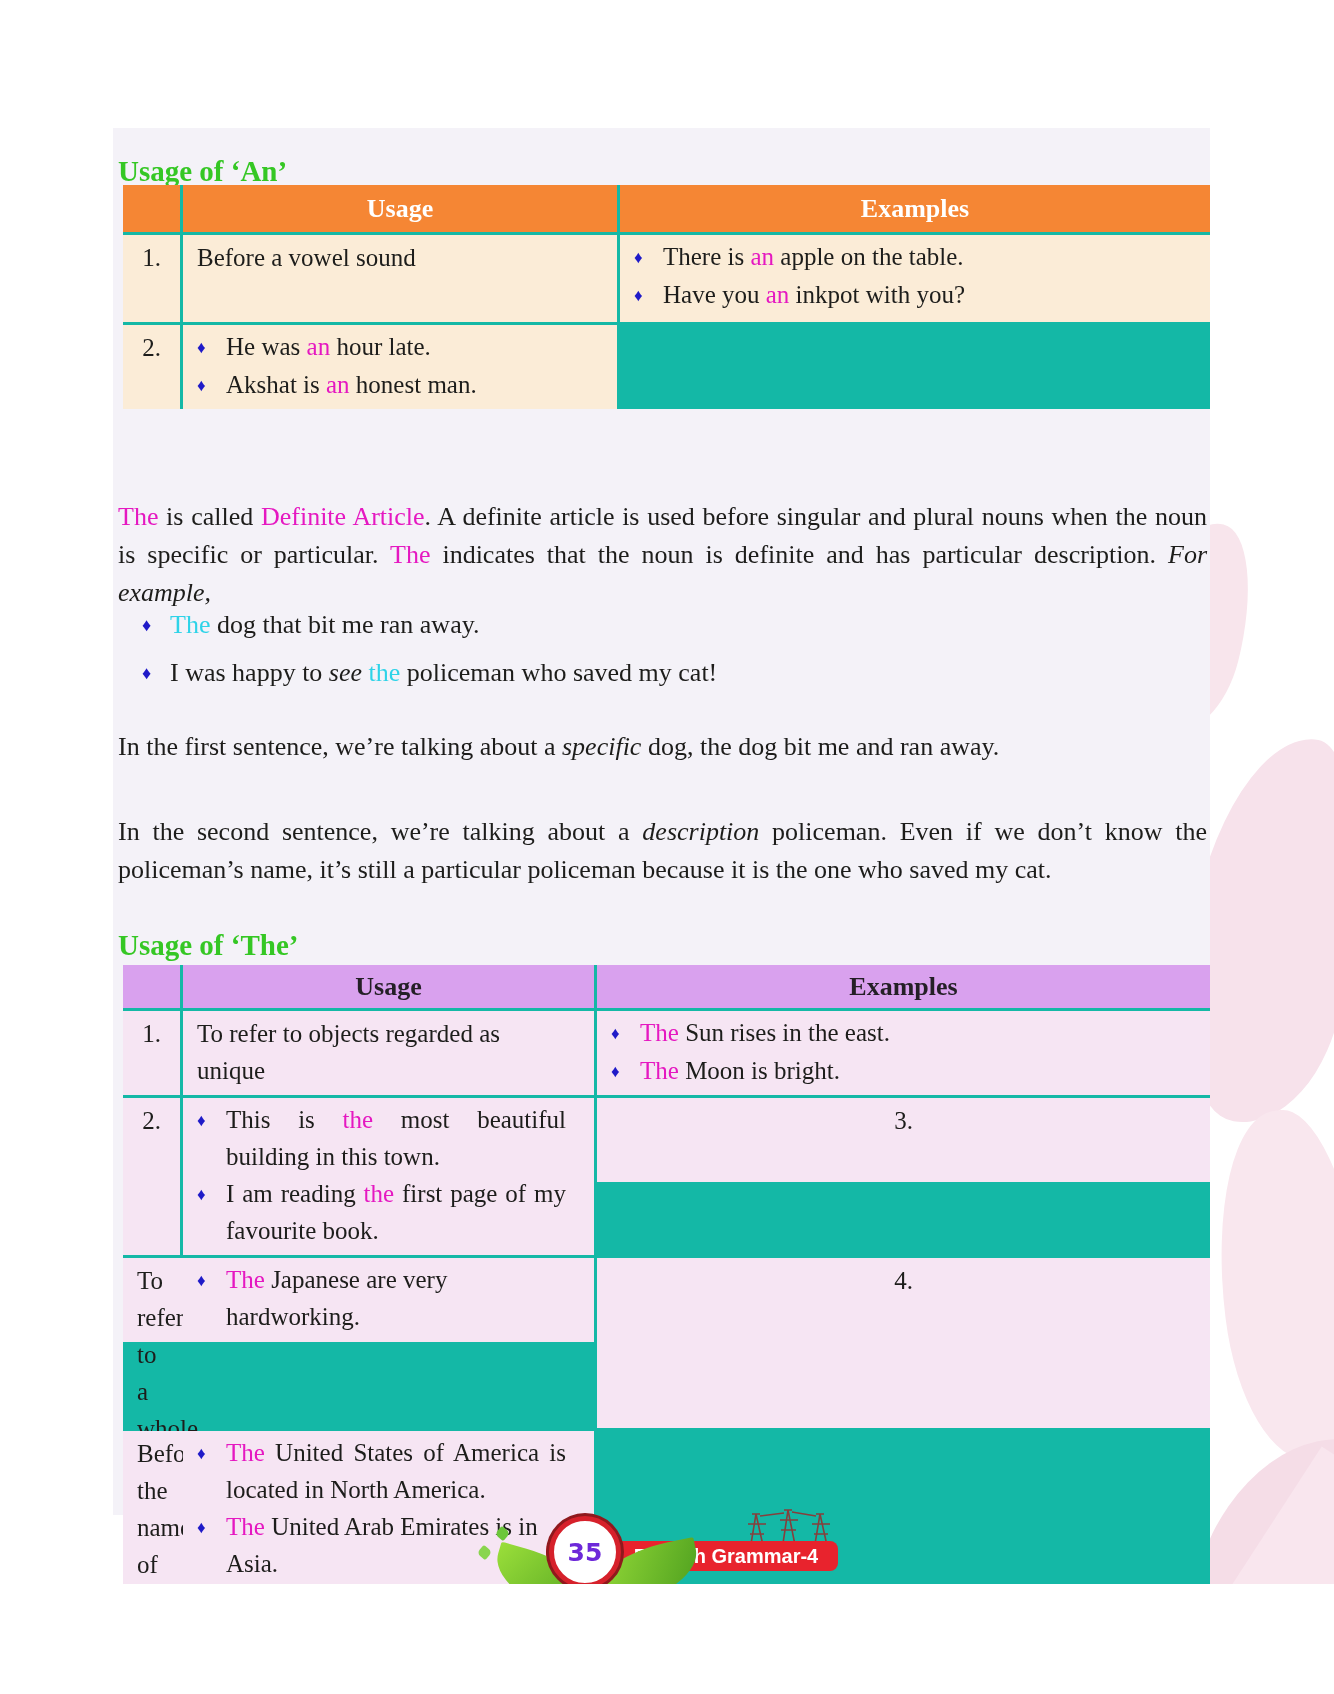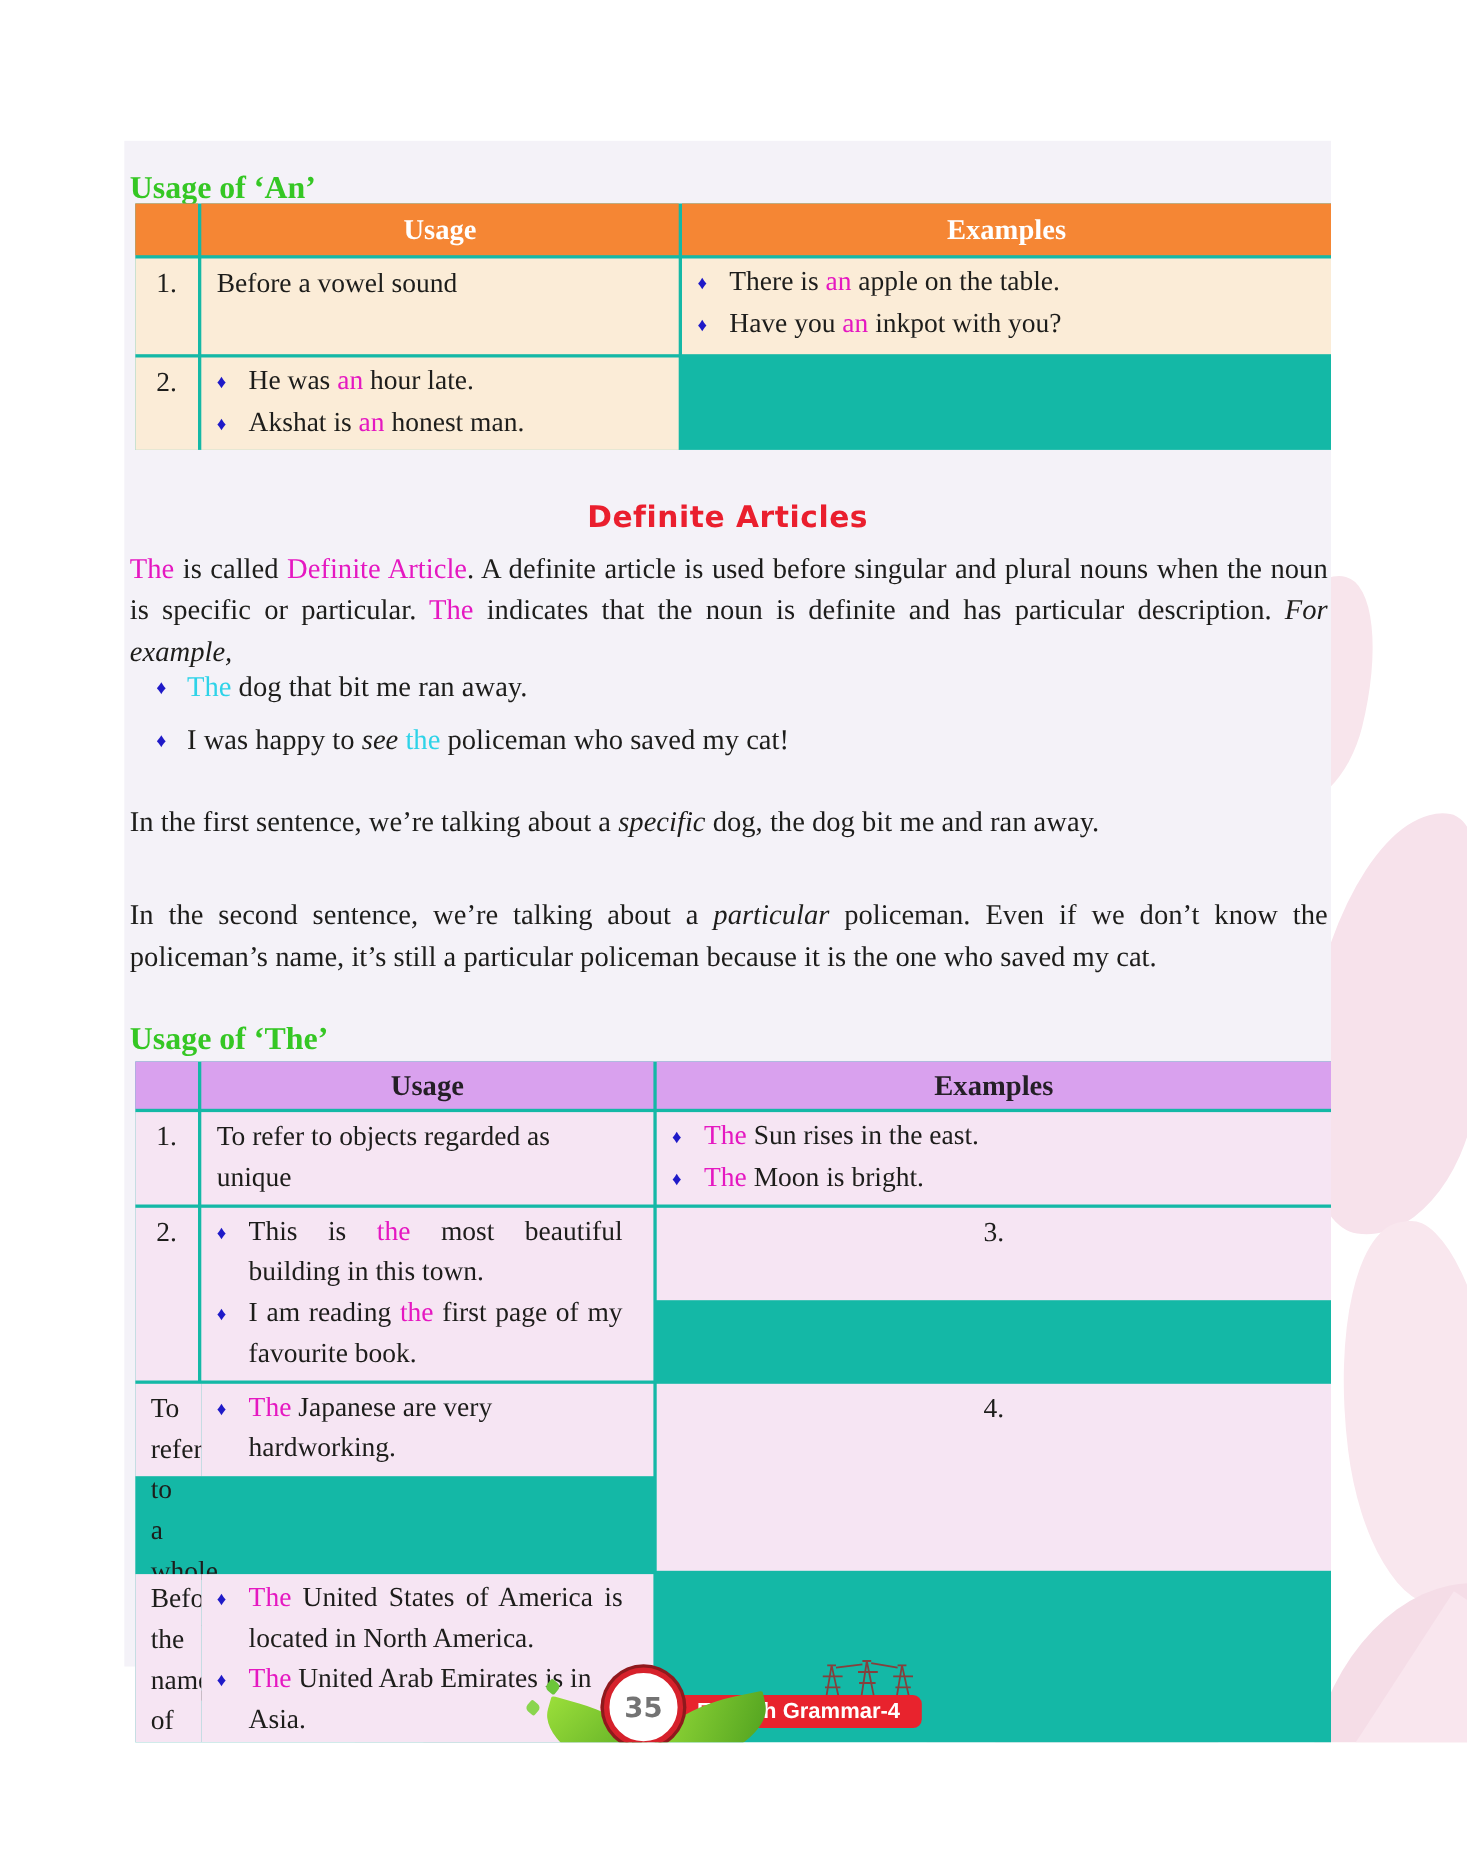--- a/index.html
+++ b/index.html
@@ -53,21 +53,21 @@
   .ext{flex:1;} .j{text-align:justify;}
   
   .fz{position:absolute;z-index:3;}
   .tulip{left:546px;top:1527px;width:66px;height:54px;background:#e32430;border-radius:46% 46% 52% 52%;z-index:3;}
   .leaf{width:112px;height:54px;background:linear-gradient(120deg,#9ade3a,#4c9e1e);z-index:5;}
   .leafL{left:492px;top:1556px;border-radius:4% 100% 30% 100%;transform:rotate(16deg);}
   .leafR{left:588px;top:1548px;border-radius:100% 4% 100% 30%;transform:rotate(-12deg);}
   .seed{left:568px;top:1572px;width:0;height:0;border-left:11px solid transparent;border-right:11px solid transparent;border-top:20px solid #16380f;z-index:6;}
   .stem{left:576px;top:1596px;width:7px;height:62px;background:#4c9e1e;border-radius:4px;transform:rotate(3deg);z-index:4;}
   .badge{left:549px;top:1516px;width:62px;height:62px;background:#ffffff;border:5px solid #d6212b;box-shadow:0 0 0 3px #8f191d;border-radius:50%;z-index:7;
-         display:flex;align-items:center;justify-content:center;font-family:"DejaVu Sans",sans-serif;font-weight:bold;font-size:25px;color:#737373;}
+         display:flex;align-items:center;justify-content:center;font-family:"DejaVu Sans",sans-serif;font-weight:bold;font-size:25px;color:#6d28d9;}
   .ribbon{left:614px;top:1541px;width:224px;height:30px;background:#e8232d;border-radius:3px 8px 8px 3px;z-index:4;
           display:flex;align-items:center;justify-content:center;font-family:"Liberation Sans",sans-serif;font-weight:bold;font-size:20px;color:#ffffff;}
   .bf{width:11px;height:11px;background:#6cc63a;transform:rotate(40deg);border-radius:2px 40% 2px 40%;z-index:3;}
   .bf1{left:497px;top:1528px;} .bf2{left:479px;top:1547px;background:#8ad54e;} .bf3{left:507px;top:1552px;width:8px;height:8px;}
   .towers{left:744px;top:1506px;z-index:3;}
 </style>
 </head>
 <body>
 
 <div class="page">
@@ -110,34 +110,33 @@
         <span class="d">♦</span>
         <div class="ext"><span>He was </span><span class="m">an</span><span> hour late.</span></div>
       </div>
       <div class="exline">
         <span class="d">♦</span>
         <div class="ext"><span>Akshat is </span><span class="m">an</span><span> honest man.</span></div>
       </div>
     </div>
   </div>
 
-  <h3 class="defh">Definite Articles</h3>
   <p class="para intro"><span class="m">The</span><span> is called </span><span class="m">Definite Article</span><span>. A definite article is used before singular and plural nouns when the noun is specific or particular. </span><span class="m">The</span><span> indicates that the noun is definite and has particular description. </span><span class="i">For example,</span></p>
 
   <div class="fb b1">
     <span class="d">♦</span>
     <div class="ext"><span class="c">The</span><span> dog that bit me ran away.</span></div>
   </div>
   <div class="fb b2">
     <span class="d">♦</span>
     <div class="ext"><span>I was happy to </span><span class="i">see</span><span> </span><span class="c">the</span><span> policeman who saved my cat!</span></div>
   </div>
 
   <p class="para p1"><span>In the first sentence, we’re talking about a </span><span class="i">specific</span><span> dog, the dog bit me and ran away.</span></p>
-  <p class="para p2"><span>In the second sentence, we’re talking about a </span><span class="i">particular</span><span> policeman. Even if we don’t know the policeman’s name, it’s still a particular policeman because it is the one who saved my cat.</span></p>
+  <p class="para p2"><span>In the second sentence, we’re talking about a </span><span class="i">description</span><span> policeman. Even if we don’t know the policeman’s name, it’s still a particular policeman because it is the one who saved my cat.</span></p>
 
   <h2 class="gtitle t2">Usage of ‘The’</h2>
 
   <div class="tbl tbl-the">
     <div class="cell th2 hh2"></div>
     <div class="cell th2 hh2">Usage</div>
     <div class="cell th2 hh2">Examples</div>
 
     <div class="cell tdt num r1t">1.</div>
     <div class="cell tdt usage r1t">To refer to objects regarded as unique</div>

